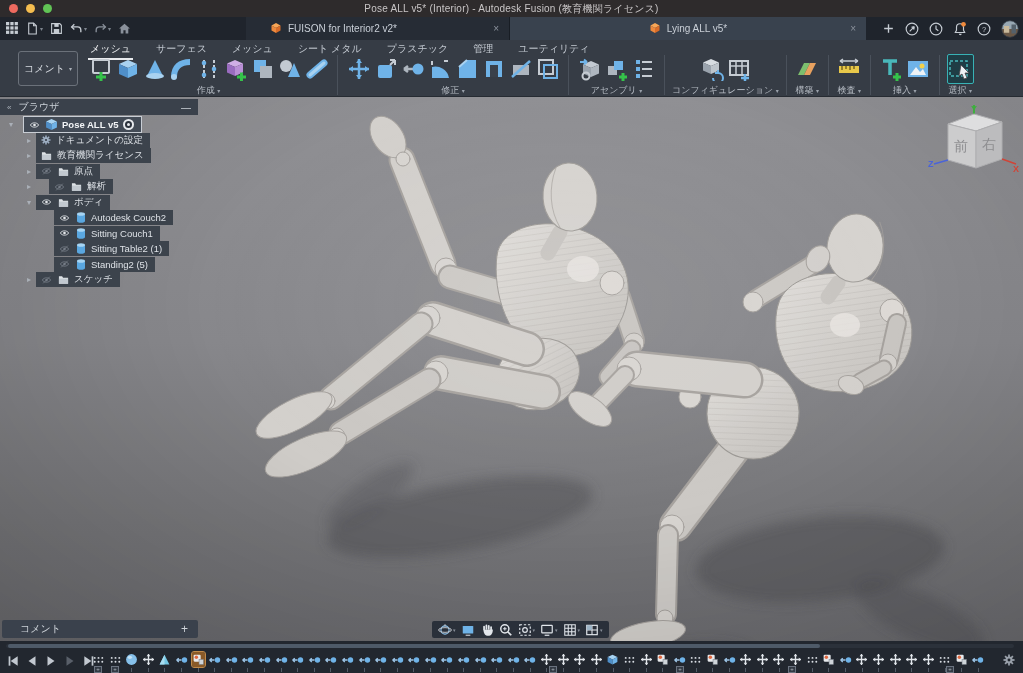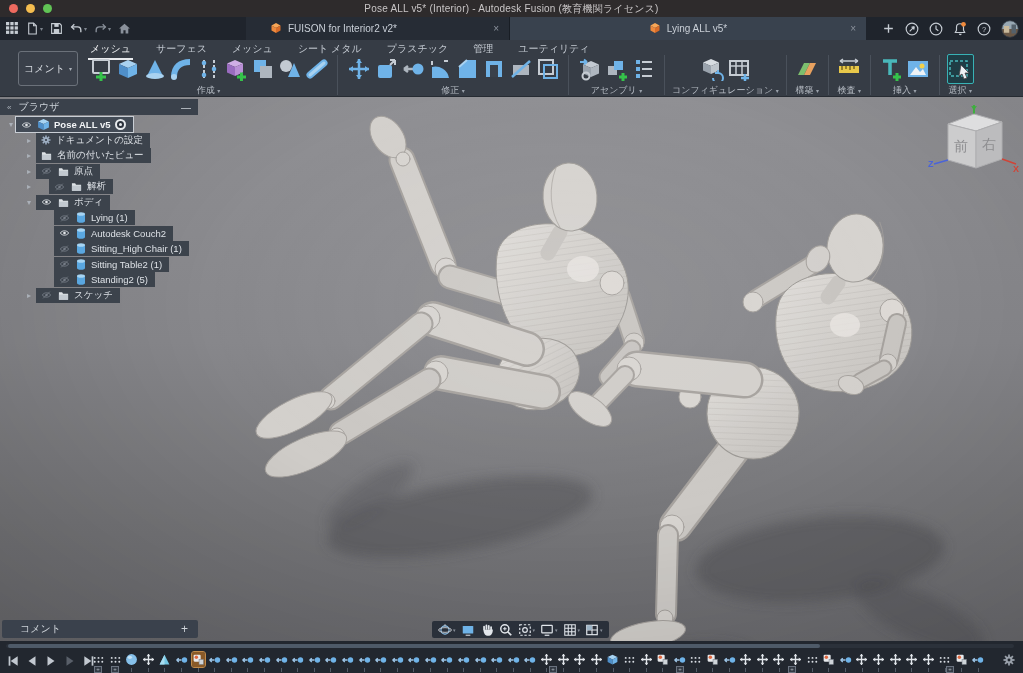--- a/index.html
+++ b/index.html
@@ -701,21 +701,21 @@
 
     <div class="browser">
       <div class="br-header">
         <span style="color:#aab1ba;font-size:8px">«</span>
         <span>ブラウザ</span>
         <span class="min">—</span>
       </div>
       <div class="br-rows" id="brRows">
           <div class="br-row">
             <span class="br-caret" style="left:6px">▾</span>
-            <span class="chip sel" style="margin-left:16px">
+            <span class="chip sel" style="margin-left:24px">
               <span class="" style="display:inline-flex;align-items:center">
                 <svg width="13" height="10" viewBox="0 0 24 24">
                   <path d="M2 12 C6 5 18 5 22 12 C18 19 6 19 2 12 Z" fill="none" stroke="#e6e9ec" stroke-width="2"></path>
                   <circle cx="12" cy="12" r="3.2" fill="#e6e9ec"></circle>
                 </svg>
               </span>
               <span class="" style="display:inline-flex;align-items:center">
                 <svg width="13" height="13" viewBox="0 0 24 24">
                   <polygon points="12,2 22,6.5 12,11 2,6.5" fill="#a8d4f2"></polygon>
                   <polygon points="2,6.5 12,11 12,22 2,17.5" fill="#4f8fc9"></polygon>
@@ -750,21 +750,21 @@
           </div>
           <div class="br-row">
             <span class="br-caret" style="left:24px">▸</span>
             <span class="chip " style="margin-left:36px">
               <span class="" style="display:inline-flex;align-items:center">
                 <svg width="13" height="11" viewBox="0 0 24 24">
                   <path d="M2 5 h7 l2 3 h11 v13 H2 z" fill="#dfe3e7"></path>
                   <path d="M2 10 h20 v11 H2 z" fill="#c2c9d0"></path>
                 </svg>
               </span>
-              <span class="lbl ">名前の付いたビュー</span>
+              <span class="lbl ">教育機関ライセンス</span>
             </span>
           </div>
           <div class="br-row">
             <span class="br-caret" style="left:24px">▸</span>
             <span class="chip " style="margin-left:36px">
               <span class="" style="display:inline-flex;align-items:center">
                 <svg width="13" height="10" viewBox="0 0 24 24">
                   <path d="M2 12 C6 5 18 5 22 12 C18 19 6 19 2 12 Z" fill="none" stroke="#767d87" stroke-width="2"></path>
                   <circle cx="12" cy="12" r="3" fill="#767d87"></circle>
                   <line x1="4" y1="20" x2="20" y2="4" stroke="#767d87" stroke-width="2"></line>
@@ -813,67 +813,48 @@
                   <path d="M2 10 h20 v11 H2 z" fill="#c2c9d0"></path>
                 </svg>
               </span>
               <span class="lbl ">ボディ</span>
             </span>
           </div>
           <div class="br-row">
             <span class="chip " style="margin-left:54px">
               <span class="" style="display:inline-flex;align-items:center">
                 <svg width="13" height="10" viewBox="0 0 24 24">
-                  <path d="M2 12 C6 5 18 5 22 12 C18 19 6 19 2 12 Z" fill="none" stroke="#767d87" stroke-width="2"></path>
-                  <circle cx="12" cy="12" r="3" fill="#767d87"></circle>
-                  <line x1="4" y1="20" x2="20" y2="4" stroke="#767d87" stroke-width="2"></line>
+                  <path d="M2 12 C6 5 18 5 22 12 C18 19 6 19 2 12 Z" fill="none" stroke="#e6e9ec" stroke-width="2"></path>
+                  <circle cx="12" cy="12" r="3.2" fill="#e6e9ec"></circle>
                 </svg>
               </span>
               <span class="" style="display:inline-flex;align-items:center">
                 <svg width="12" height="13" viewBox="0 0 24 24">
                   <path d="M4 5 v14 a8 3.5 0 0 0 16 0 V5" fill="#5aa7e0"></path>
                   <ellipse cx="12" cy="5" rx="8" ry="3.5" fill="#a6d4f2"></ellipse>
                 </svg>
               </span>
-              <span class="lbl ">Lying (1)</span>
+              <span class="lbl ">Autodesk Couch2</span>
             </span>
           </div>
           <div class="br-row">
             <span class="chip " style="margin-left:54px">
               <span class="" style="display:inline-flex;align-items:center">
                 <svg width="13" height="10" viewBox="0 0 24 24">
                   <path d="M2 12 C6 5 18 5 22 12 C18 19 6 19 2 12 Z" fill="none" stroke="#e6e9ec" stroke-width="2"></path>
                   <circle cx="12" cy="12" r="3.2" fill="#e6e9ec"></circle>
                 </svg>
               </span>
               <span class="" style="display:inline-flex;align-items:center">
                 <svg width="12" height="13" viewBox="0 0 24 24">
                   <path d="M4 5 v14 a8 3.5 0 0 0 16 0 V5" fill="#5aa7e0"></path>
                   <ellipse cx="12" cy="5" rx="8" ry="3.5" fill="#a6d4f2"></ellipse>
                 </svg>
               </span>
-              <span class="lbl ">Autodesk Couch2</span>
-            </span>
-          </div>
-          <div class="br-row">
-            <span class="chip " style="margin-left:54px">
-              <span class="" style="display:inline-flex;align-items:center">
-                <svg width="13" height="10" viewBox="0 0 24 24">
-                  <path d="M2 12 C6 5 18 5 22 12 C18 19 6 19 2 12 Z" fill="none" stroke="#767d87" stroke-width="2"></path>
-                  <circle cx="12" cy="12" r="3" fill="#767d87"></circle>
-                  <line x1="4" y1="20" x2="20" y2="4" stroke="#767d87" stroke-width="2"></line>
-                </svg>
-              </span>
-              <span class="" style="display:inline-flex;align-items:center">
-                <svg width="12" height="13" viewBox="0 0 24 24">
-                  <path d="M4 5 v14 a8 3.5 0 0 0 16 0 V5" fill="#5aa7e0"></path>
-                  <ellipse cx="12" cy="5" rx="8" ry="3.5" fill="#a6d4f2"></ellipse>
-                </svg>
-              </span>
-              <span class="lbl ">Sitting_High Chair (1)</span>
+              <span class="lbl ">Sitting Couch1</span>
             </span>
           </div>
           <div class="br-row">
             <span class="chip " style="margin-left:54px">
               <span class="" style="display:inline-flex;align-items:center">
                 <svg width="13" height="10" viewBox="0 0 24 24">
                   <path d="M2 12 C6 5 18 5 22 12 C18 19 6 19 2 12 Z" fill="none" stroke="#767d87" stroke-width="2"></path>
                   <circle cx="12" cy="12" r="3" fill="#767d87"></circle>
                   <line x1="4" y1="20" x2="20" y2="4" stroke="#767d87" stroke-width="2"></line>
                 </svg>

